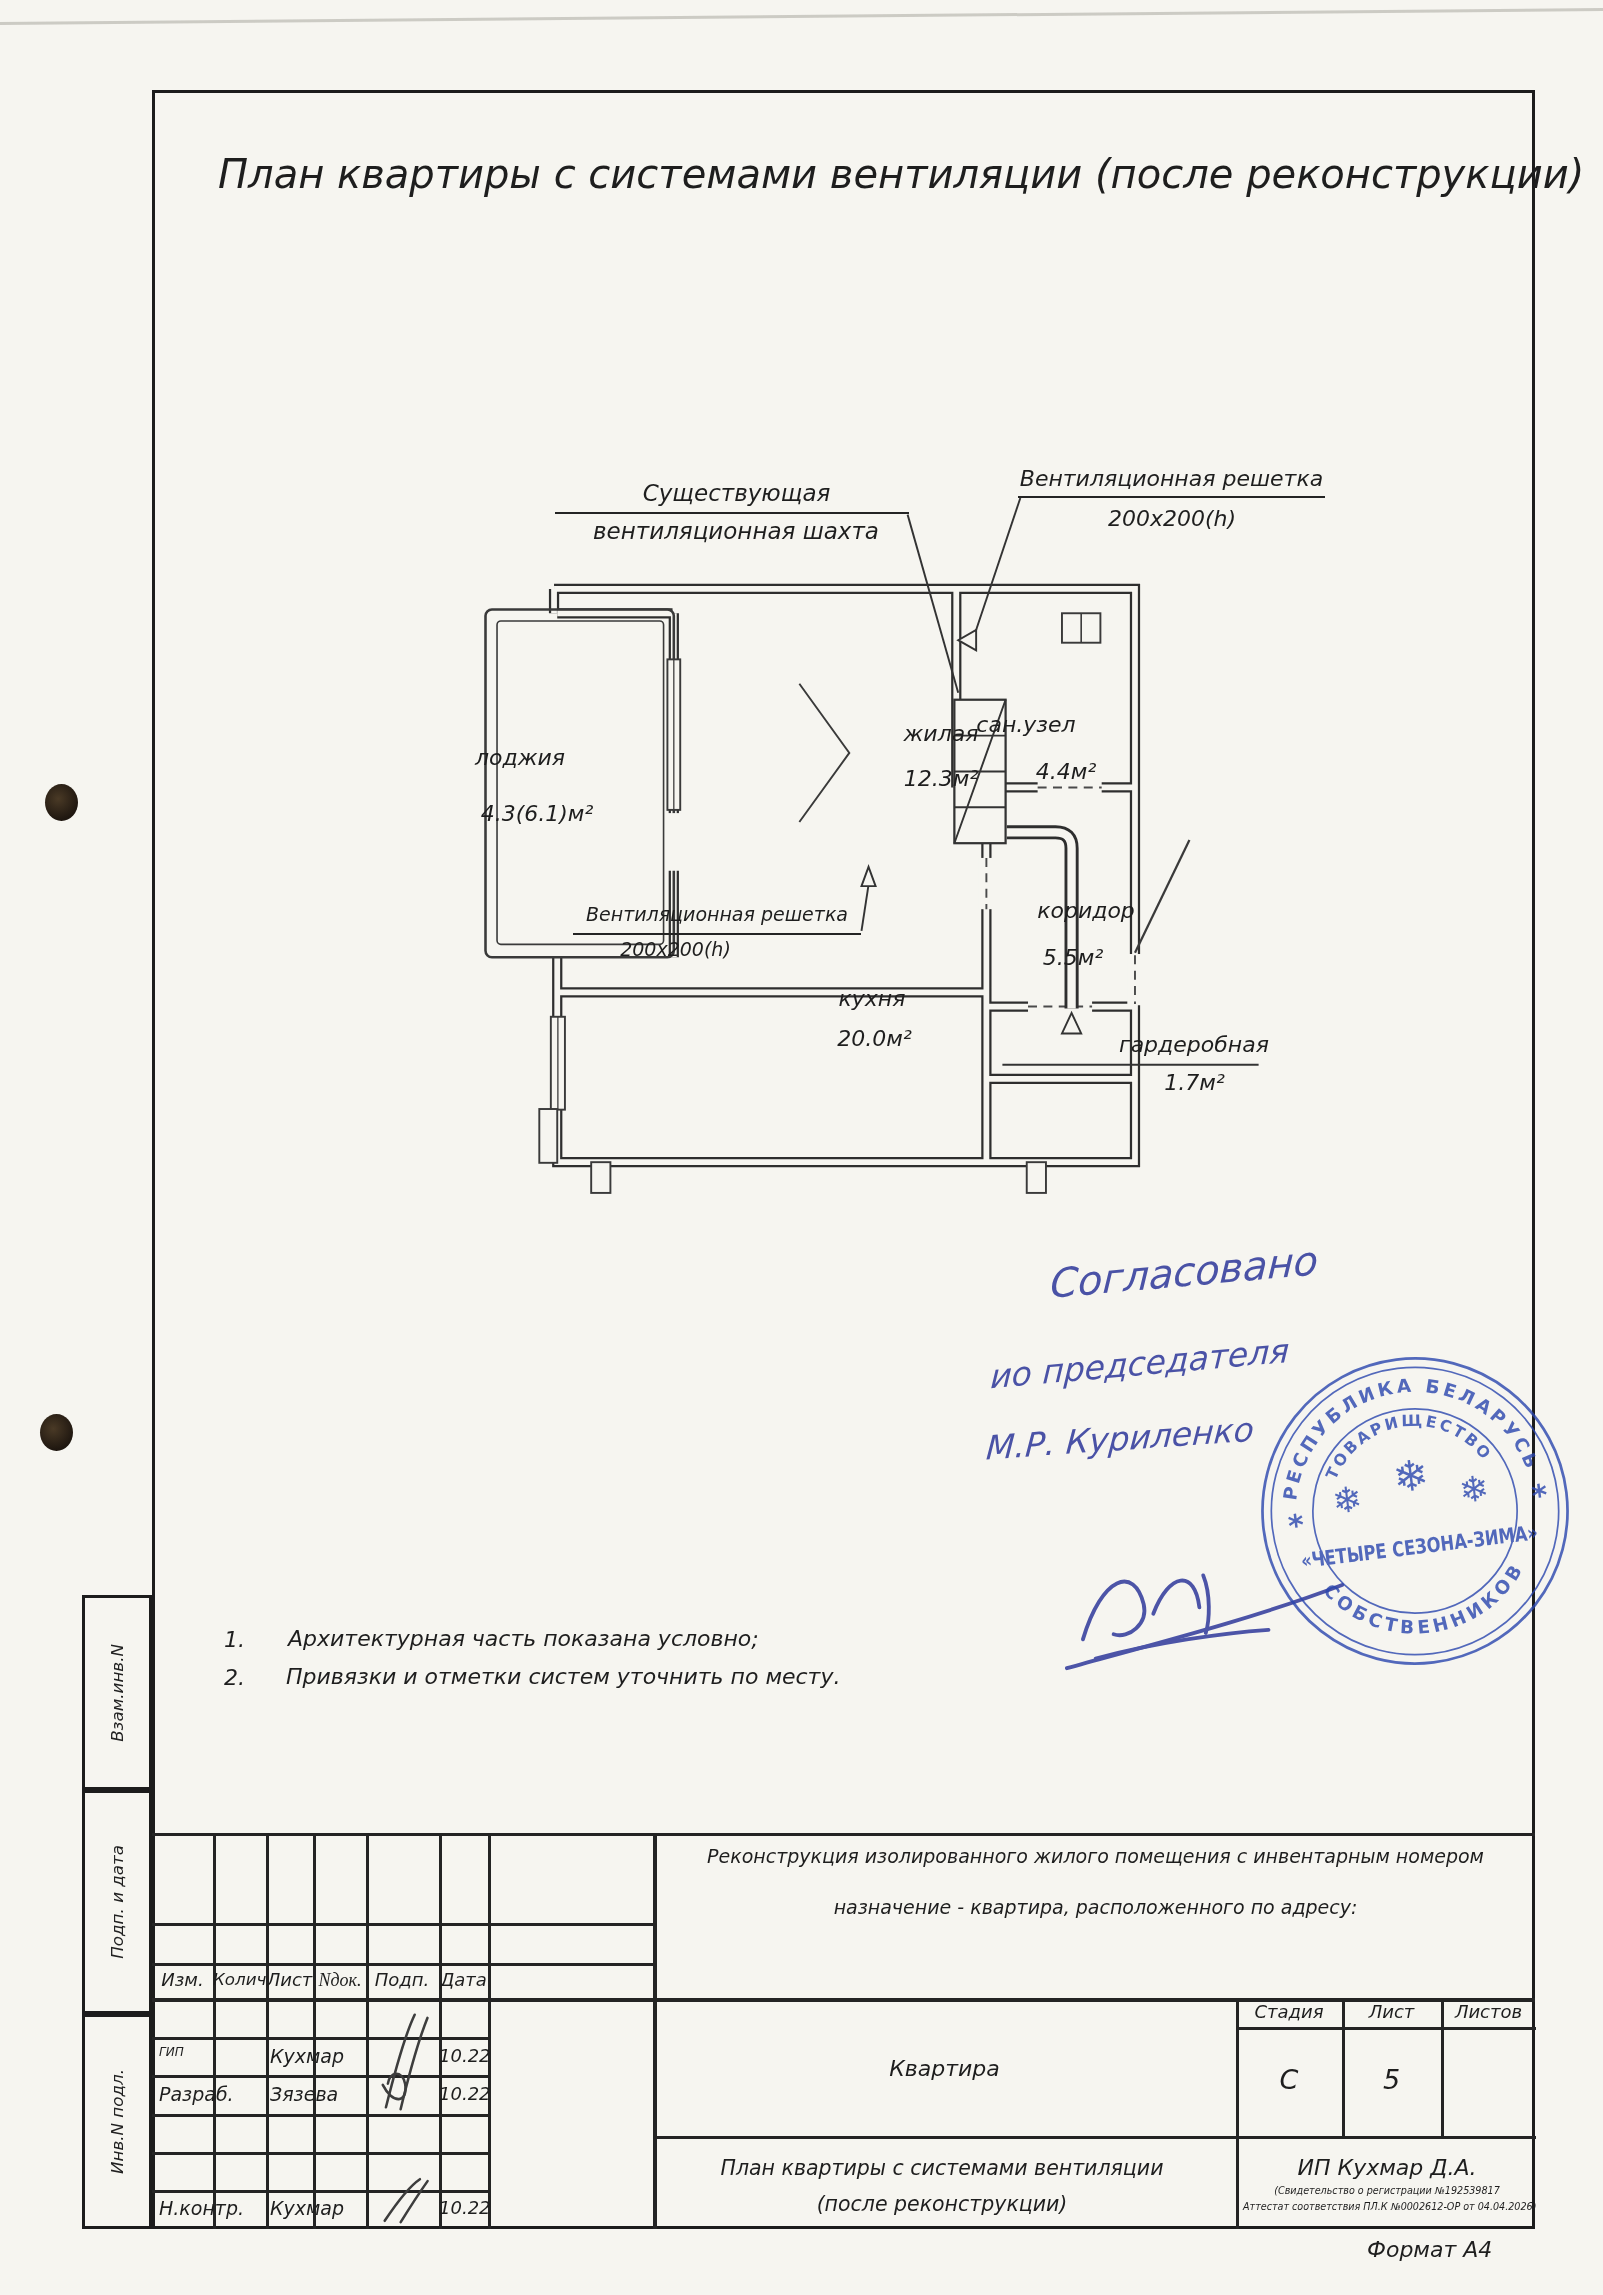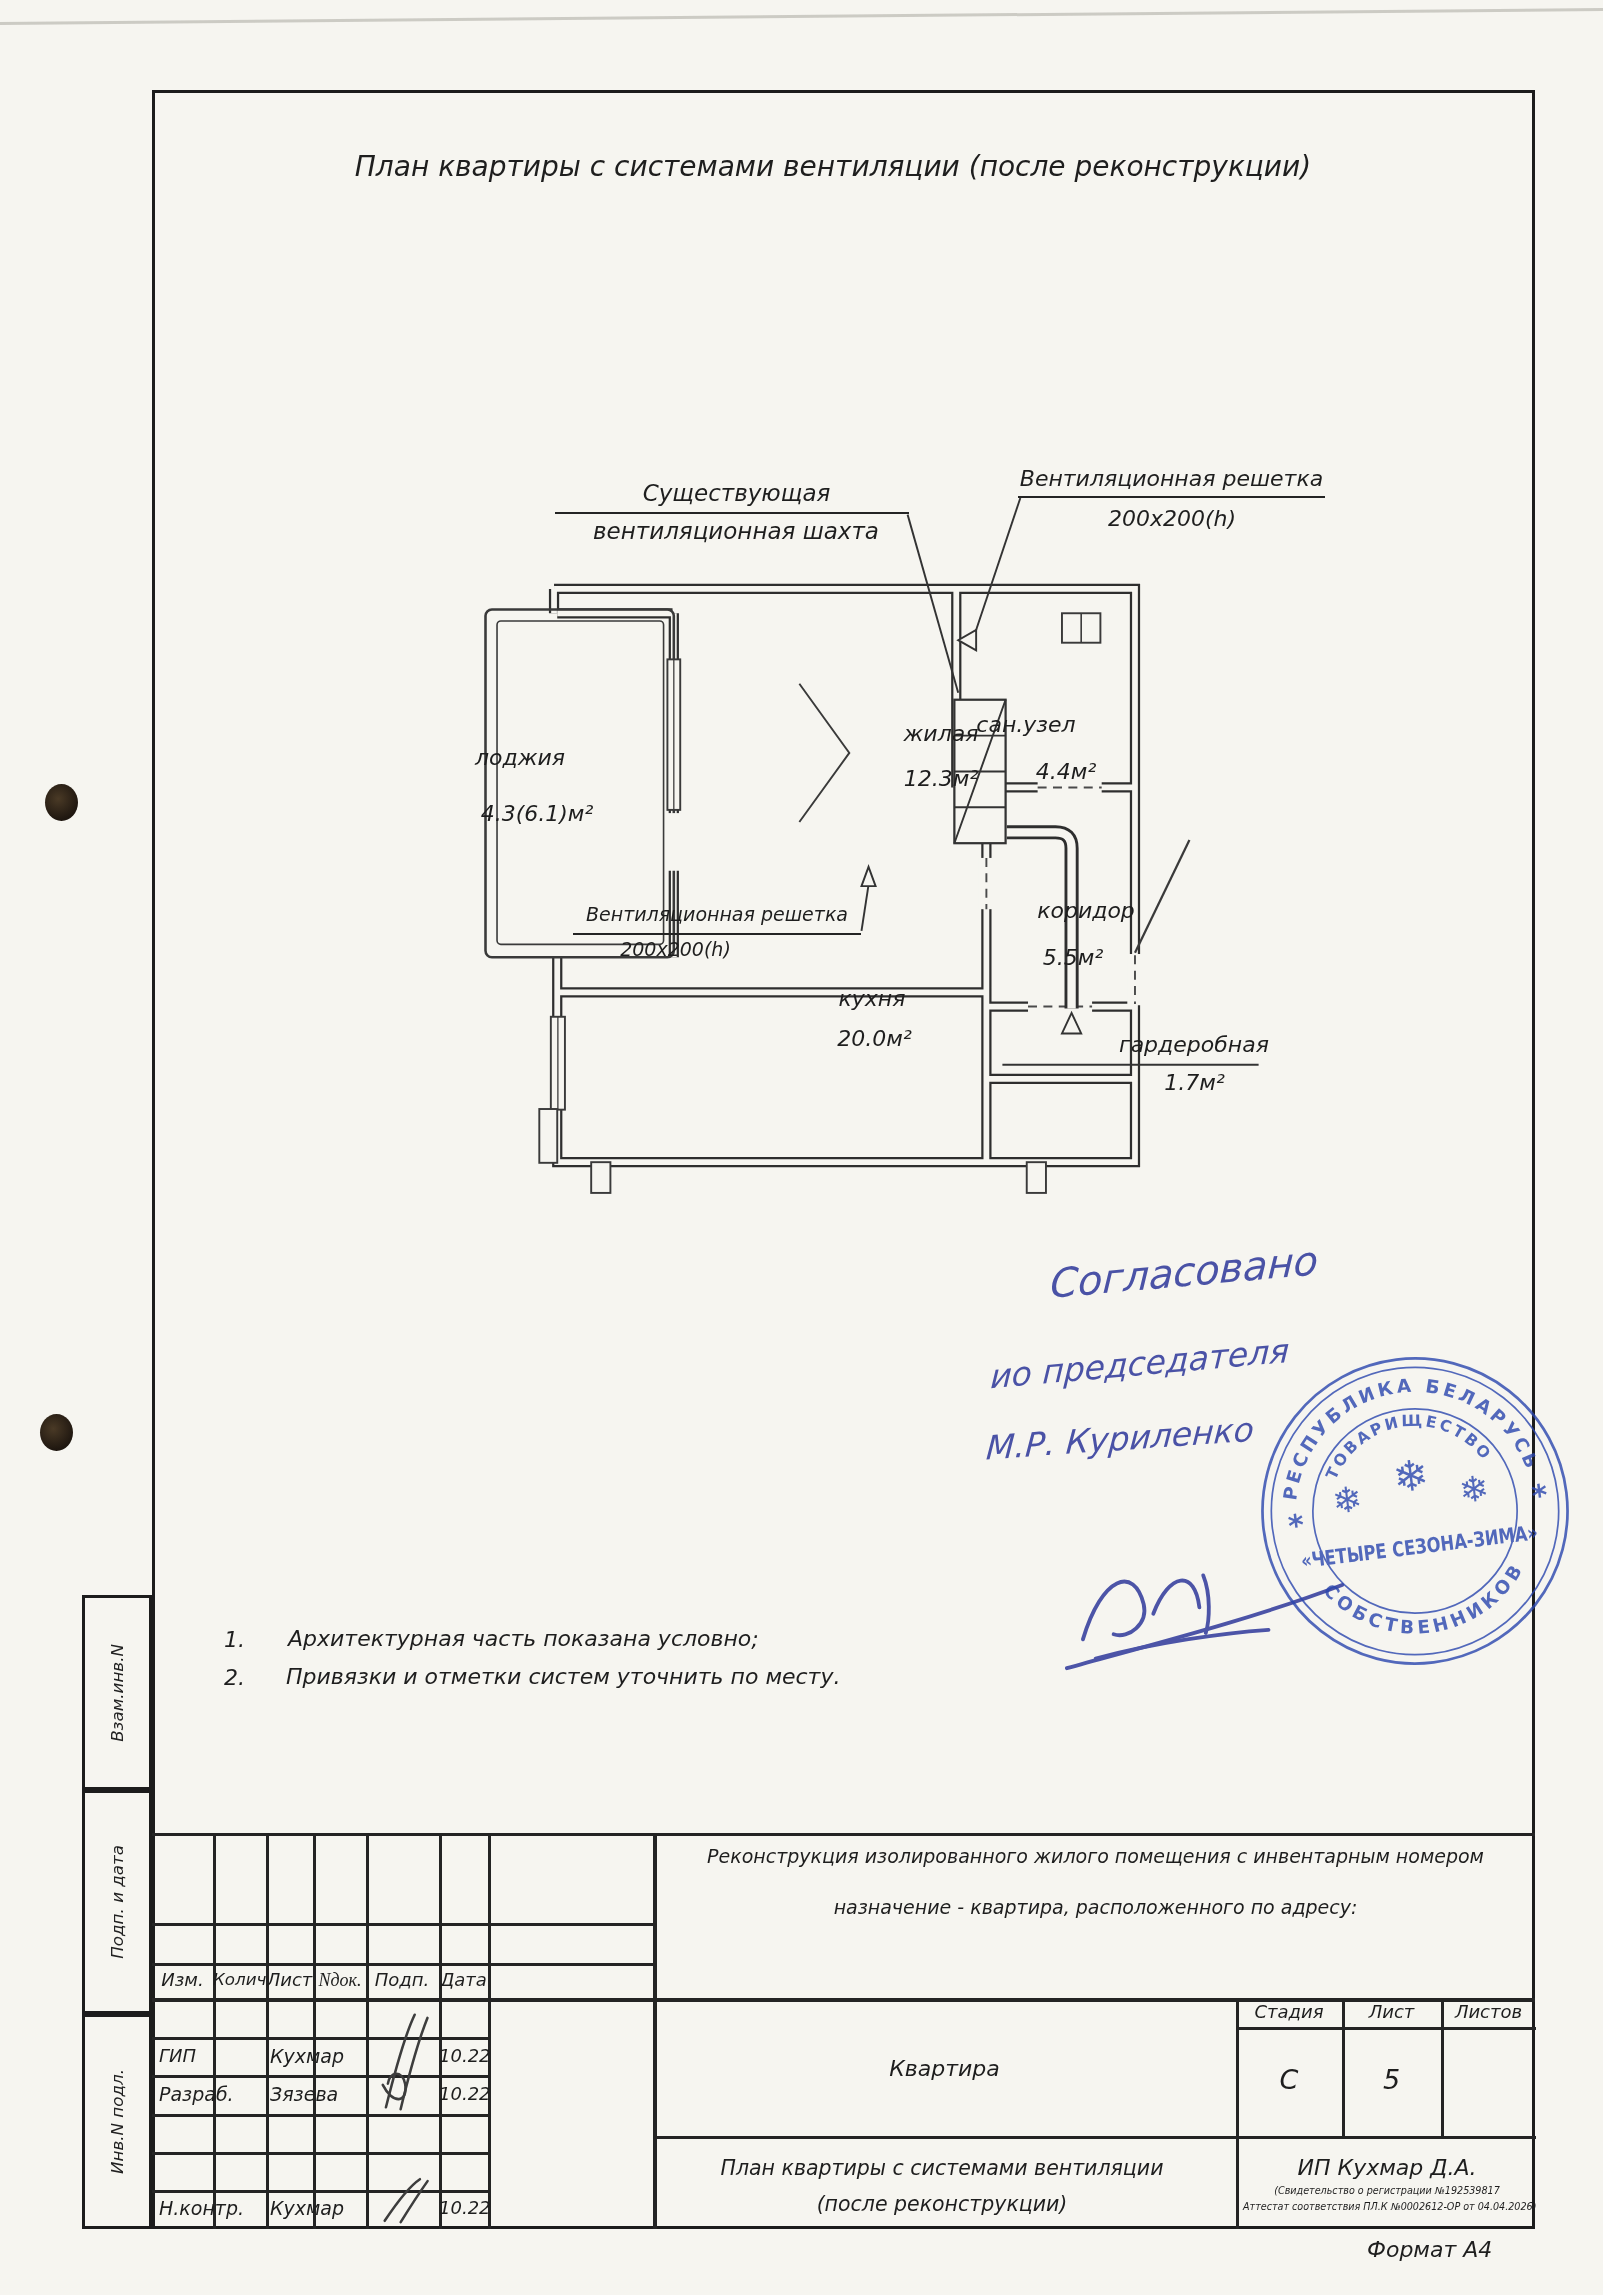--- a/index.html
+++ b/index.html
@@ -24,21 +24,21 @@
 <body>
 
 <div class="page">
 
   <div class="scanedge" style="left:0;top:15.4px;width:1604px;height:2.6px;transform:rotate(-0.5deg);"></div>
   <div class="hole" style="left:45px;top:784px;width:33px;height:37px;"></div>
   <div class="hole" style="left:40px;top:1414px;width:33px;height:37px;"></div>
 
   <div class="frame" style="left:152px;top:90px;width:1383px;height:2139px;"></div>
 
-  <div class="t c" style="left:218px;top:151px;width:1230px;font-size:28px;font-style:italic;">План квартиры с системами вентиляции (после реконструкции)</div>
+  <div class="t c" style="left:218px;top:151px;width:1230px;font-size:40px;font-style:italic;">План квартиры с системами вентиляции (после реконструкции)</div>
 
   <svg style="left:397px;top:448px;" width="961" height="743" viewBox="0 0 1500 1160">
 
     <path d="M245,220 H1152 V1115 H250 V795 M245,220 V258 M250,258 H430 M250,850 H920 M920,530 V1115 M873,220 V530 M873,530 H1152 M920,872 H1148 M920,985 H1148 M432,258 V795" fill="none" stroke="#2e2e2e" stroke-width="16"></path>
     <path d="M245,220 H1152 V1115 H250 V795 M245,220 V258 M250,258 H430 M250,850 H920 M920,530 V1115 M873,220 V530 M873,530 H1152 M920,872 H1148 M920,985 H1148 M432,258 V795" fill="none" stroke="#f6f5f0" stroke-width="9"></path>
 
     <rect x="138" y="252" width="294" height="543" rx="10" fill="none" stroke="#3a3a3a" stroke-width="4"></rect>
     <rect x="156" y="270" width="260" height="505" rx="6" fill="none" stroke="#3a3a3a" stroke-width="2.5"></rect>
 
     <rect x="908" y="640" width="24" height="80" fill="#f6f5f0"></rect>
@@ -195,21 +195,21 @@
   <div class="vl" style="left:1342px;top:1998px;width:2.6px;height:138px;"></div>
   <div class="vl" style="left:1441px;top:1998px;width:2.6px;height:138px;"></div>
 
   <div class="t c" style="left:152px;top:1970px;width:61px;font-size:18px;">Изм.</div>
   <div class="t c" style="left:213px;top:1970px;width:53px;font-size:16.7px;">Колич.</div>
   <div class="t c" style="left:266px;top:1970px;width:47px;font-size:18px;">Лист</div>
   <div class="t c" style="left:313px;top:1970px;width:54px;font-size:18px;font-family:Liberation Serif, serif;">Nдок.</div>
   <div class="t c" style="left:366px;top:1970px;width:72px;font-size:18px;">Подп.</div>
   <div class="t c" style="left:439px;top:1970px;width:49px;font-size:18px;">Дата</div>
 
-  <div class="t" style="left:159px;top:2046px;font-size:18px;text-align:center;">ГИП</div>
+  <div class="t" style="left:159px;top:2046px;font-size:12px;text-align:center;">ГИП</div>
   <div class="t" style="left:270px;top:2046px;font-size:19px;">Кухмар</div>
   <div class="t c" style="left:439px;top:2046px;width:49px;font-size:18px;">10.22</div>
   <div class="t" style="left:159px;top:2084px;font-size:19px;">Разраб.</div>
   <div class="t" style="left:270px;top:2084px;font-size:19px;">Зязева</div>
   <div class="t c" style="left:439px;top:2084px;width:49px;font-size:18px;">10.22</div>
   <div class="t" style="left:159px;top:2198px;font-size:19px;">Н.контр.</div>
   <div class="t" style="left:270px;top:2198px;font-size:19px;">Кухмар</div>
   <div class="t c" style="left:439px;top:2198px;width:49px;font-size:18px;">10.22</div>
 
   <svg style="left:370px;top:2008px;" width="67" height="106" viewBox="0 0 105 165">

